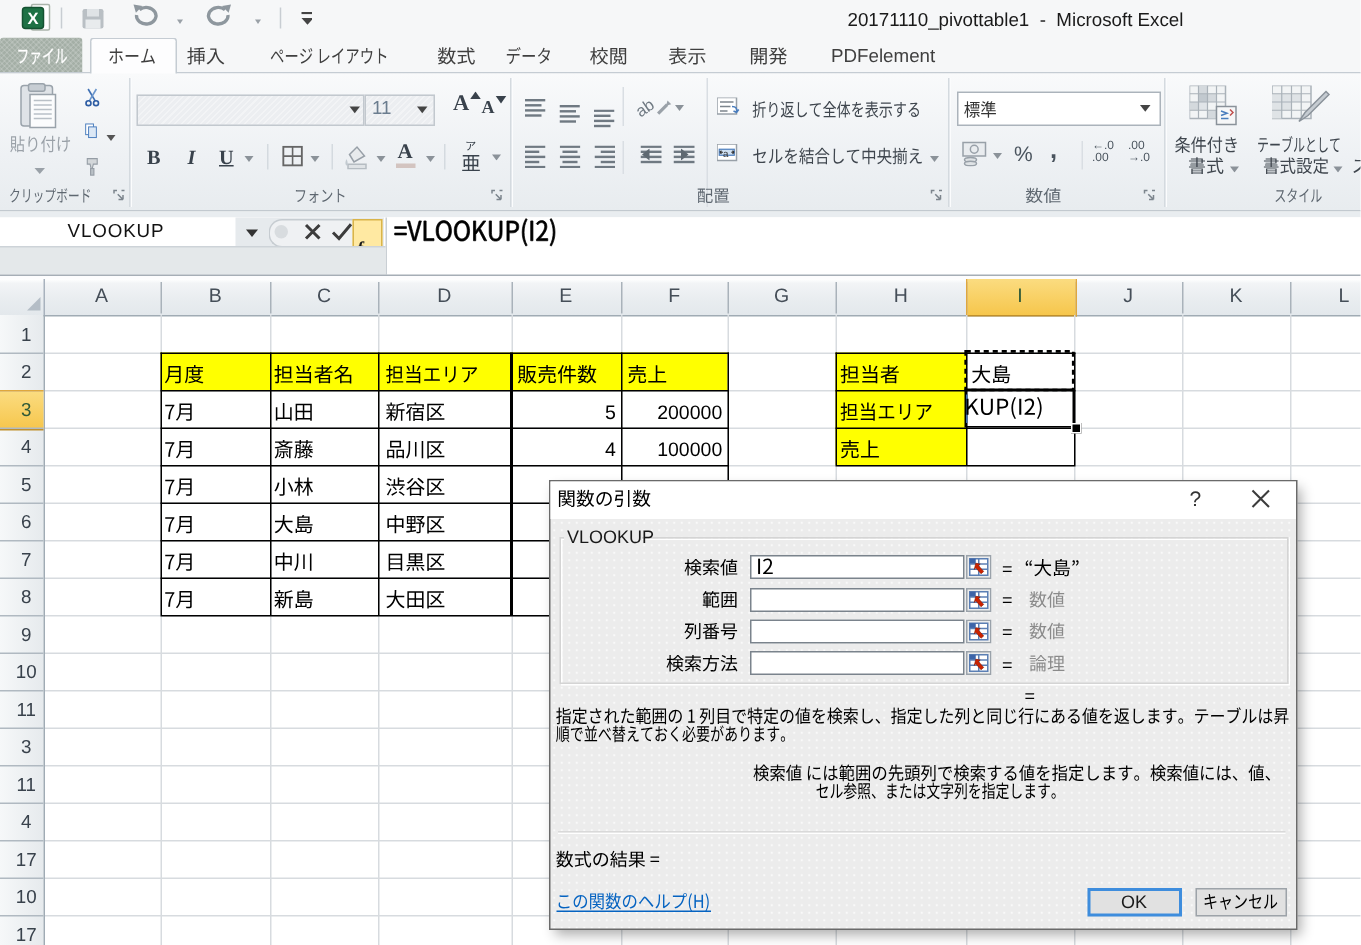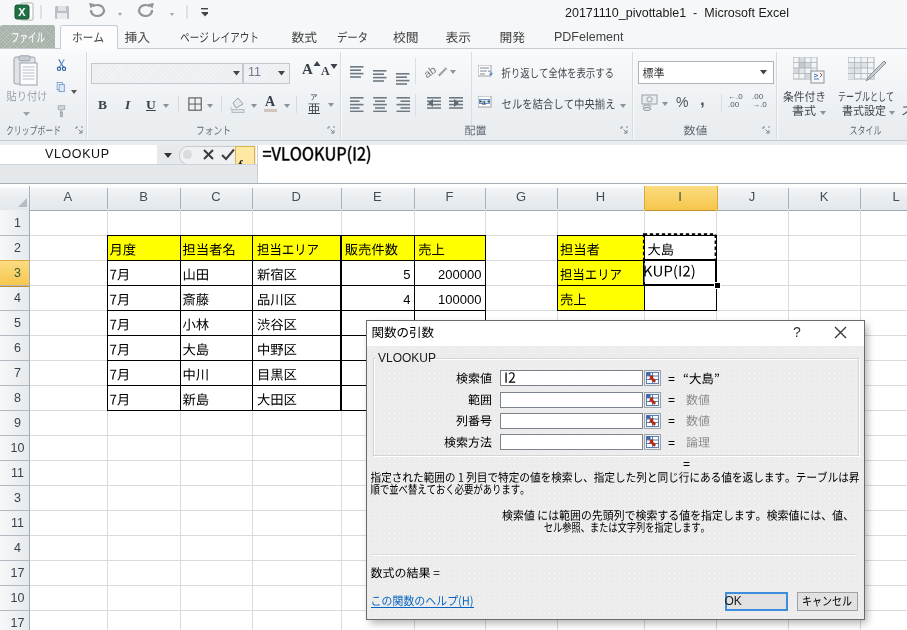--- a/index.html
+++ b/index.html
@@ -648,21 +648,21 @@
 <line x1="2.5" y1="6" x2="14.5" y2="6" stroke="#5b7fb4"></line>
 <line x1="2.5" y1="9.5" x2="14.5" y2="9.5" stroke="#5b7fb4"></line>
 <line x1="8.5" y1="2.5" x2="8.5" y2="13.5" stroke="#5b7fb4"></line>
 <path d="M6.5 5.5 l3 0.5 -1.2 1 3.5 4 -1.8 1.5 -3.5 -4 -1 1.2 z" fill="#cc2200" stroke="#8a1a00" stroke-width="0.4"></path>
 </svg>
 <div class="t" style="left:668px;top:435.5px;font-size:12px;color:#000;z-index:12">=</div>
 <div class="t" style="left:683px;top:457px;font-size:12px;color:#000;z-index:12">=</div>
 <div class="abs" style="left:372px;top:554px;width:485px;height:1px;background:#d9d9d9;box-shadow:0 1px 0 #fff;z-index:11"></div>
 <div class="abs" style="left:370.5px;top:607px;width:103px;height:1px;background:#0563c1;z-index:12"></div>
 <div class="abs" style="left:724.5px;top:591.5px;width:63px;height:19px;background:#e1e1e1;border:2px solid #3e8ddd;box-sizing:border-box;z-index:11"></div>
-<div class="t" style="left:724.5px;top:594px;width:63px;text-align:left;font-size:12px;color:#1a1a1a;z-index:12">OK</div>
+<div class="t" style="left:724.5px;top:594px;width:63px;text-align:center;font-size:12px;color:#1a1a1a;z-index:12">OK</div>
 <div class="abs" style="left:796.5px;top:591.5px;width:61px;height:19px;background:#e1e1e1;border:1px solid #9da3a9;box-sizing:border-box;z-index:11"></div>
 <svg class="abs" style="left:0;top:0;z-index:5;pointer-events:none" width="907" height="630" fill="#000">
     <g stroke="#fff" stroke-width="20">
       <g transform="translate(11,42) scale(0.0085,0.0125)" fill="#ffffff">
         <use href="#u30d5" x="0"></use>
         <use href="#u30a1" x="1000"></use>
         <use href="#u30a4" x="2000"></use>
         <use href="#u30eb" x="3000"></use>
       </g>
     </g>

